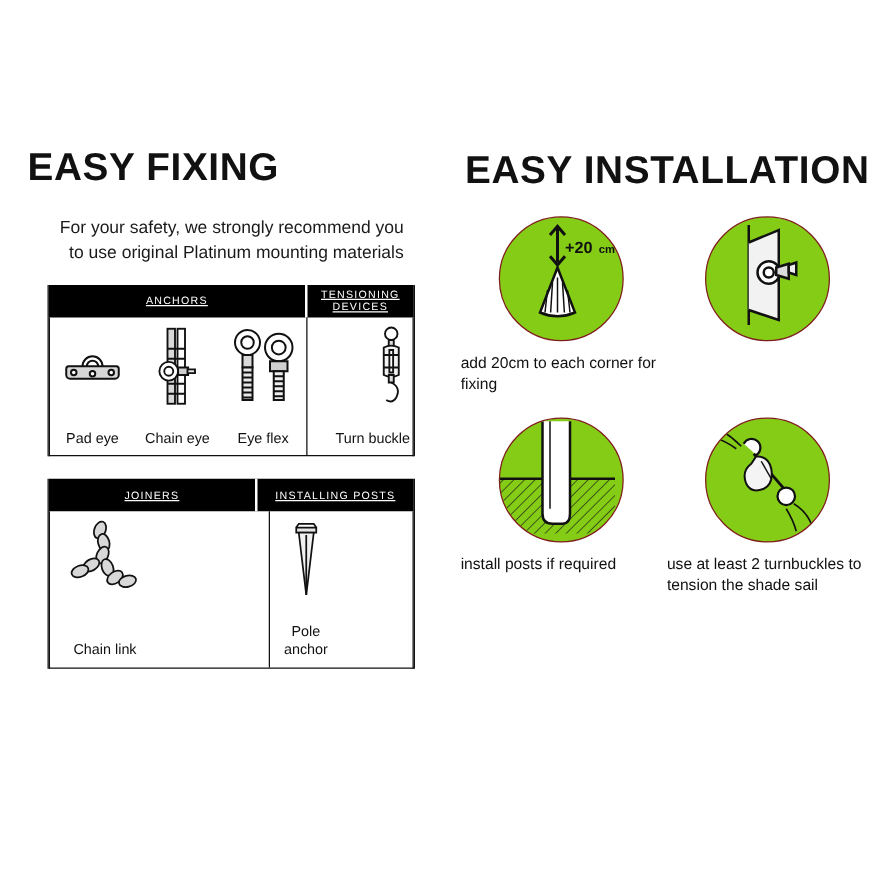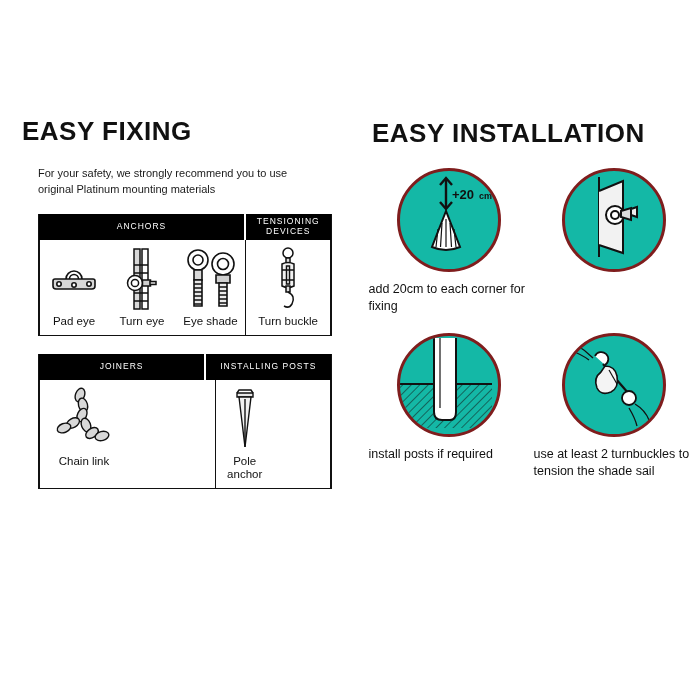--- a/index.html
+++ b/index.html
@@ -29,37 +29,38 @@
     width: 330px;
   }
   .right-col {
     position: absolute;
     left: 360px;
     top: 120px;
     width: 330px;
   }
 
   h1.heading {
-    font-size: 26px;
+    font-size: 31px;
     font-weight: 700;
     letter-spacing: 0.5px;
     margin: 0 0 22px 2px;
     line-height: 1;
     white-space: nowrap;
   }
   .right-col h1.heading {
     margin-left: 12px;
   }
 
   .safety-note {
-    font-size: 11px;
+    font-size: 14px;
     line-height: 1.45;
     margin: 0 0 16px 18px;
     width: 285px;
     color: #1a1a1a;
+    text-align: right;
   }
 
   
   .table {
     position: relative;
     margin-left: 18px;
     width: 292px;
     border: 1.5px solid #111;
     border-top: none;
     border-bottom: none;
@@ -72,20 +73,21 @@
   }
   .tbl-header .cell {
     display: flex;
     align-items: center;
     justify-content: center;
     text-align: center;
     font-size: 8.5px;
     letter-spacing: 1px;
     line-height: 1.15;
     text-transform: uppercase;
+    text-decoration: underline;
   }
   .tbl-header .sep {
     width: 1.5px;
     background: #fff;
   }
   .tbl-body {
     display: flex;
     border-left: 1.5px solid #111;
     border-right: 1.5px solid #111;
     border-bottom: 1.5px solid #111;
@@ -98,20 +100,21 @@
   .group {
     display: flex;
   }
   .item {
     display: flex;
     flex-direction: column;
     align-items: center;
     justify-content: flex-start;
     padding: 8px 2px 6px;
     box-sizing: border-box;
+    gap: 16px;
   }
   .item .art {
     height: 62px;
     display: flex;
     align-items: center;
     justify-content: center;
   }
   .item .label {
     font-size: 11.5px;
     text-align: center;
@@ -129,25 +132,25 @@
   .circle-cell {
     width: 165px;
     display: flex;
     flex-direction: column;
     align-items: center;
     margin-bottom: 18px;
   }
   .circle {
     width: 98px;
     height: 98px;
-    border: 3px solid #7f1d1d;
+    border: 1px solid #7f1d1d;
     border-radius: 50%;
     position: relative;
     overflow: hidden;
-    background: #14b8a6;
+    background: #84cc16;
   }
   .cap {
     font-size: 12.5px;
     line-height: 1.35;
     text-align: left;
     margin-top: 9px;
     width: 160px;
   }
 
   svg { display: block; }
@@ -195,48 +198,48 @@
                   <rect x="12" y="2" width="6" height="60" fill="#d9d9d9"></rect>
                   <rect x="20" y="2" width="6" height="60" fill="#fff"></rect>
                   <path d="M12 18 h14 M12 26 h14 M12 46 h14 M12 54 h14"></path>
                   <circle cx="13" cy="36" r="7.5" fill="#fff"></circle>
                   <circle cx="13" cy="36" r="3.6" fill="#fff"></circle>
                   <path d="M20.5 33 h8 v6 h-8 z" fill="#cfcfcf"></path>
                   <path d="M28 34.5 h6 v3 h-6 z" fill="#e2e2e2"></path>
                 </g>
               </svg>
             </div>
-            <div class="label">Turn eye</div>
+            <div class="label">Chain eye</div>
           </div>
 
           <div class="item" style="width:69px;">
             <div class="art">
               <svg width="58" height="64" viewBox="0 0 58 64">
                 <g fill="none" stroke="#111" stroke-width="1.6">
                   <circle cx="16" cy="13" r="10" fill="#fff"></circle>
                   <circle cx="16" cy="13" r="5" fill="#fff"></circle>
                   <path d="M12 23 h8 v10 h-8 z" fill="#d9d9d9"></path>
                   <path d="M12 33 h8 v26 h-8 z" fill="#e8e8e8"></path>
                   <path d="M12 37 h8 M12 41 h8 M12 45 h8 M12 49 h8 M12 53 h8 M12 57 h8"></path>
                   <circle cx="41" cy="17" r="11" fill="#fff"></circle>
                   <circle cx="41" cy="17" r="5.5" fill="#fff"></circle>
                   <path d="M34 28 h14 v8 h-14 z" fill="#d0d0d0"></path>
                   <path d="M37 36 h8 v23 h-8 z" fill="#ededed"></path>
                   <path d="M37 40 h8 M37 44 h8 M37 48 h8 M37 52 h8 M37 56 h8"></path>
                 </g>
               </svg>
             </div>
-            <div class="label">Eye shade</div>
+            <div class="label">Eye flex</div>
           </div>
         </div>
 
         <div class="vsep"></div>
 
         <div class="group" style="width:84px;">
-          <div class="item" style="width:84px;">
+          <div class="item" style="width:84px;align-items:flex-end;">
             <div class="art">
               <svg width="30" height="66" viewBox="0 0 30 66">
                 <g fill="none" stroke="#111" stroke-width="1.5">
                   <circle cx="15" cy="7" r="5" fill="#fff"></circle>
                   <path d="M13 12 h4 v6 h-4 z" fill="#ddd"></path>
                   <path d="M9 18 q6 -3 12 0 v22 q-6 3 -12 0 z" fill="#f2f2f2"></path>
                   <path d="M13.5 20 h3 v18 h-3 z" fill="#fff"></path>
                   <path d="M9 24 h12 M9 34 h12"></path>
                   <path d="M13 40 h4 v6 h-4 z" fill="#ddd"></path>
                   <path d="M15 46 q8 4 4 12 q-3 5 -8 2"></path>
@@ -252,21 +255,21 @@
     <div class="table" style="margin-top:18px;">
       <div class="tbl-header">
         <div class="cell" style="width:175px;">JOINERS</div>
         <div class="sep"></div>
         <div class="cell" style="width:133px;">INSTALLING POSTS</div>
       </div>
       <div class="tbl-body">
         <div class="group" style="width:175px;">
 
 
-          <div class="item" style="width:88px;">
+          <div class="item" style="width:88px;justify-content:space-between;">
             <div class="art">
               <svg width="64" height="64" viewBox="0 0 64 64">
                 <g fill="#d8d8d8" stroke="#111" stroke-width="1.4">
                   <ellipse cx="28" cy="8" rx="4.5" ry="7" transform="rotate(20 28 8)"></ellipse>
                   <ellipse cx="31" cy="18" rx="4.5" ry="7" transform="rotate(-15 31 18)"></ellipse>
                   <ellipse cx="30" cy="28" rx="4.5" ry="7" transform="rotate(25 30 28)"></ellipse>
                   <ellipse cx="34" cy="38" rx="4.5" ry="7" transform="rotate(-20 34 38)"></ellipse>
                   <ellipse cx="40" cy="46" rx="4.5" ry="7" transform="rotate(55 40 46)"></ellipse>
                   <ellipse cx="50" cy="49" rx="4.5" ry="7" transform="rotate(75 50 49)"></ellipse>
                   <ellipse cx="21" cy="36" rx="4.5" ry="7" transform="rotate(60 21 36)"></ellipse>

